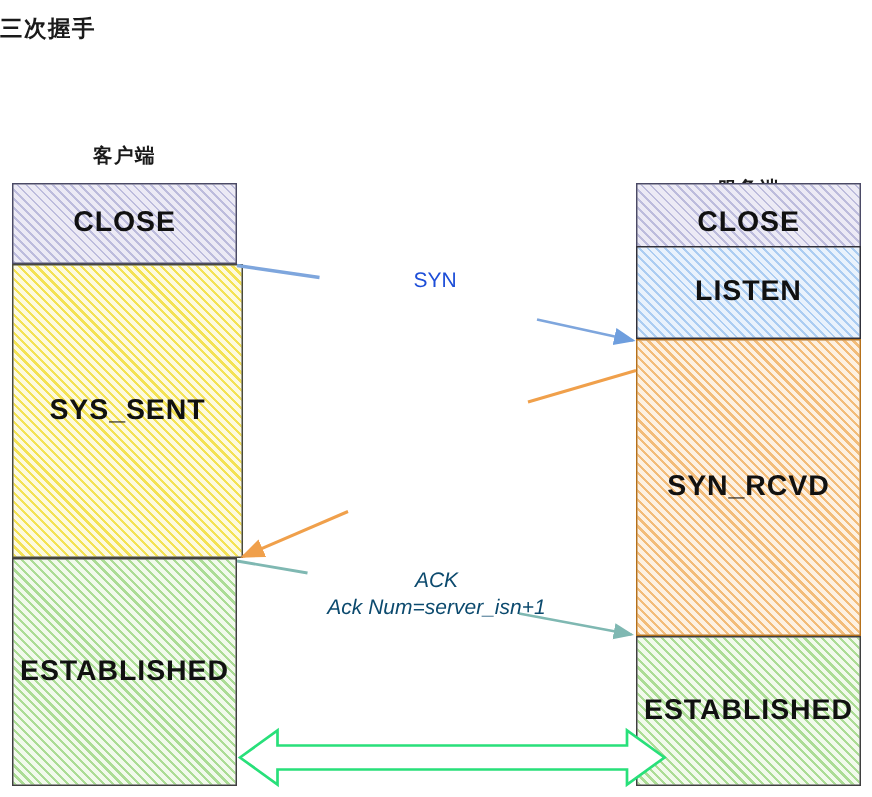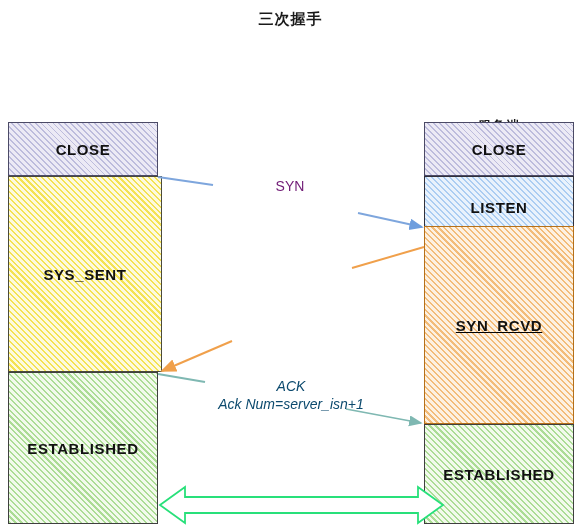--- a/index.html
+++ b/index.html
@@ -20,21 +20,21 @@
     width: 581px;
     height: 531px;
   }
   .abs { position: absolute; }
 
   
   #diagram-title {
     left: 0;
     top: 10px;
     width: 581px;
-    text-align: center;
+    text-align: left;
     font-size: 15px;
     font-weight: bold;
     color: #1a1a1a;
     letter-spacing: 1px;
   }
 
   
   .column-title {
     font-size: 13px;
     font-weight: bold;
@@ -48,21 +48,21 @@
   
   .state-box {
     box-sizing: border-box;
     border: 1.6px solid #3a3a4a;
     display: flex;
     align-items: center;
     justify-content: center;
     overflow: hidden;
   }
   .state-label {
-    font-size: 15px;
+    font-size: 19px;
     font-weight: bold;
     color: #111111;
     letter-spacing: 0.6px;
     z-index: 2;
     position: relative;
     text-align: center;
   }
 
   
   .hatch-purple {
@@ -97,32 +97,31 @@
       linear-gradient(#e9f2fc, #e9f2fc);
     border-color: #30303a;
   }
   .hatch-orange {
     background-color: #ffffff;
     background-image: repeating-linear-gradient(45deg,
       rgba(240,175,95,0.8) 0px, rgba(240,175,95,0.8) 1.5px,
       rgba(255,255,255,0) 1.5px, rgba(255,255,255,0) 4.2px),
       linear-gradient(#fdf1e2, #fdf1e2);
     border-color: #b5701a;
-    text-decoration: underline;
   }
 
   
   .msg-block {
     text-align: center;
     line-height: 1.28;
     font-size: 14px;
     white-space: nowrap;
   }
   .msg-line { display: block; }
-  .msg-syn      { color: #701a75; }
+  .msg-syn      { color: #1d4ed8; }
   .msg-synack   { color: #f0a04b; }
   .msg-ack      { color: #0c4a6e; font-style: italic; }
 
   
   #data-transfer-label {
     font-size: 14px;
     font-weight: normal;
     color: #28e07a;
     text-align: center;
     letter-spacing: 1px;
@@ -138,39 +137,40 @@
     pointer-events: none;
   }
 </style>
 </head>
 <body>
 
 <div id="stage">
 
   <div class="abs" id="diagram-title">三次握手</div>
 
+  <div class="abs column-title" id="client-title">客户端</div>
   <div class="abs column-title" id="server-title">服务端</div>
 
   <div class="abs state-box hatch-purple" style="left:8px; top:122px; width:150px; height:54px;">
     <span class="state-label">CLOSE</span>
   </div>
 
   <div class="abs state-box hatch-yellow" style="left:8px; top:176px; width:154px; height:196px;">
     <span class="state-label">SYS_SENT</span>
   </div>
 
   <div class="abs state-box hatch-green" style="left:8px; top:372px; width:150px; height:152px;">
     <span class="state-label">ESTABLISHED</span>
   </div>
 
   <div class="abs state-box hatch-purple" style="left:424px; top:122px; width:150px; height:54px;">
     <span class="state-label">CLOSE</span>
   </div>
 
-  <div class="abs state-box hatch-blue" style="left:424px; top:176px; width:150px; height:62px;">
+  <div class="abs state-box hatch-blue" style="left:424px; top:164px; width:150px; height:62px;">
     <span class="state-label">LISTEN</span>
   </div>
 
   <div class="abs state-box hatch-orange" style="left:424px; top:226px; width:150px; height:198px;">
     <span class="state-label">SYN_RCVD</span>
   </div>
 
   <div class="abs state-box hatch-green" style="left:424px; top:424px; width:150px; height:100px;">
     <span class="state-label">ESTABLISHED</span>
   </div>

